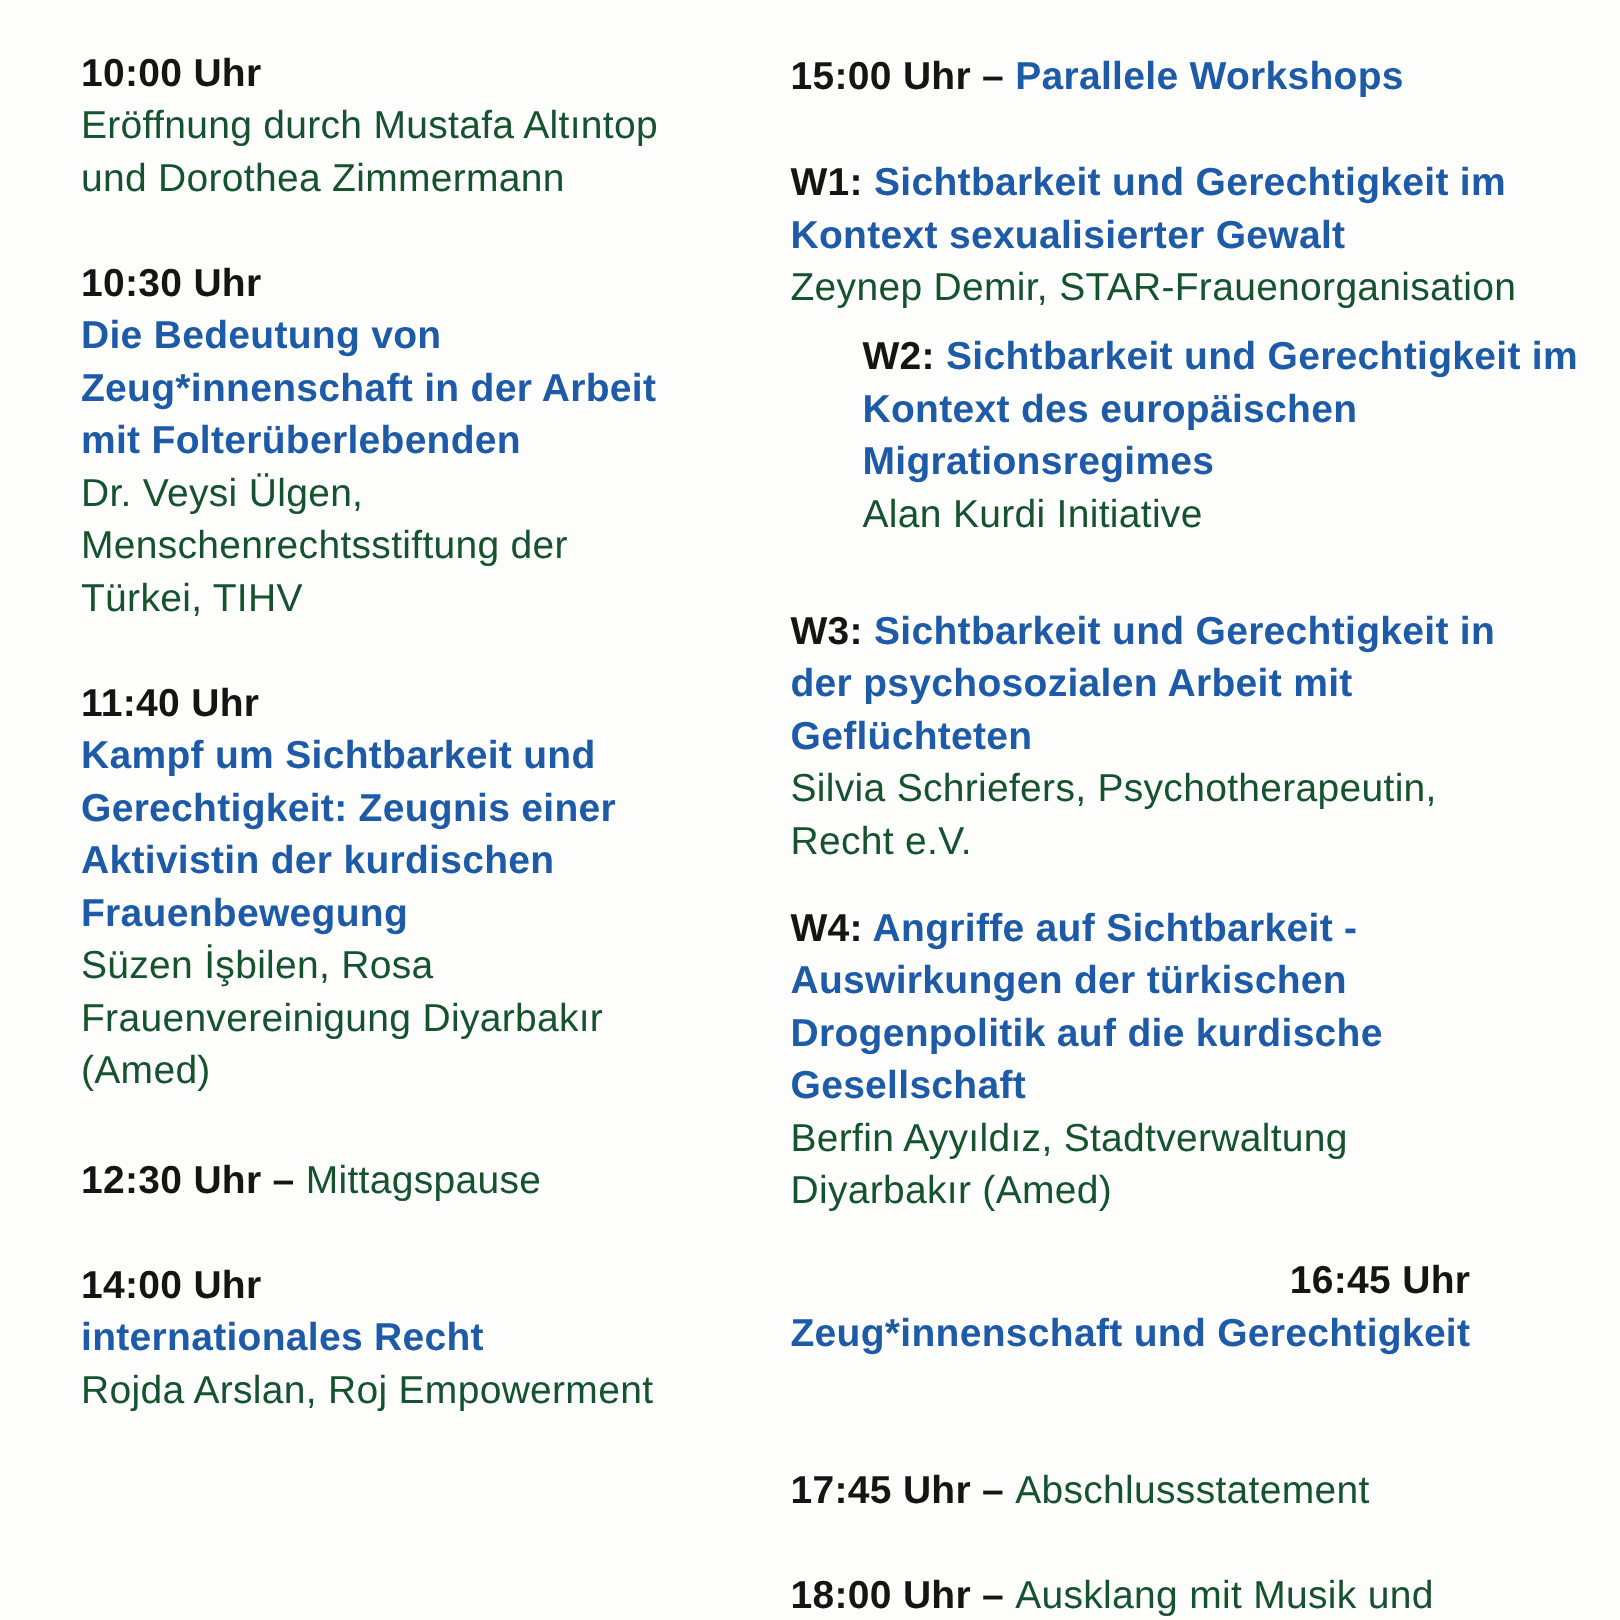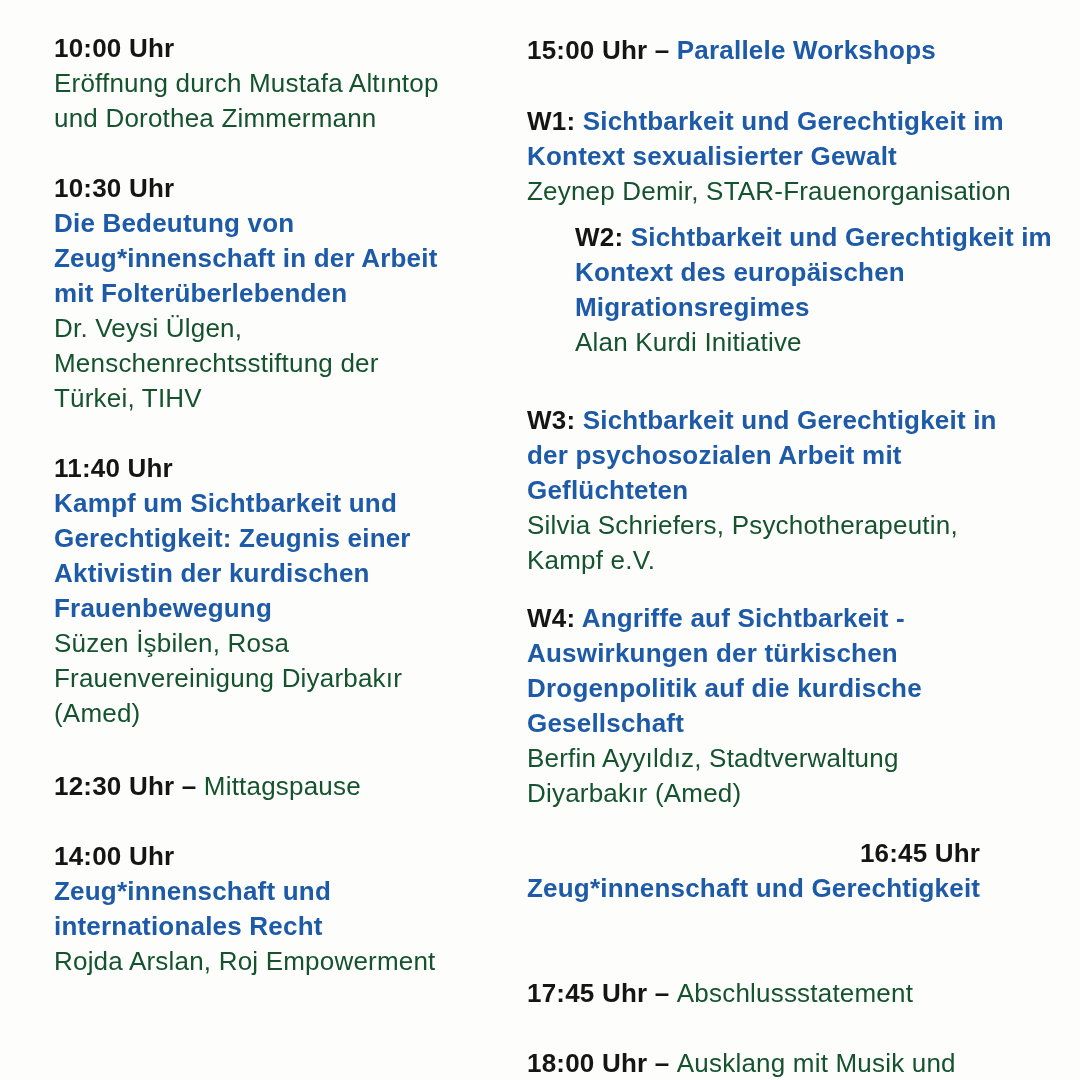--- a/index.html
+++ b/index.html
@@ -72,21 +72,20 @@
         <div class="line"><span class="seg-title">Frauenbewegung</span></div>
         <div class="line"><span class="seg-speaker">Süzen İşbilen, Rosa</span></div>
         <div class="line"><span class="seg-speaker">Frauenvereinigung Diyarbakır</span></div>
         <div class="line"><span class="seg-speaker">(Amed)</span></div>
       </div>
       <div class="block" style="top: 769px;">
         <div class="line"><span class="seg-time">12:30 Uhr – </span><span class="seg-speaker">Mittagspause</span></div>
       </div>
       <div class="block" style="top: 839px;">
         <div class="line"><span class="seg-time">14:00 Uhr</span></div>
-        <div class="line"><span class="seg-title">Zeug*innenschaft und</span></div>
         <div class="line"><span class="seg-title">internationales Recht</span></div>
         <div class="line"><span class="seg-speaker">Rojda Arslan, Roj Empowerment</span></div>
       </div>
     </div>
     <div class="column" style="left: 527px;">
       <div class="block" style="top: 33px;">
         <div class="line"><span class="seg-time">15:00 Uhr – </span><span class="seg-title">Parallele Workshops</span></div>
       </div>
       <div class="block" style="top: 104px;">
         <div class="line"><span class="seg-time">W1: </span><span class="seg-title">Sichtbarkeit und Gerechtigkeit im</span></div>
@@ -97,21 +96,21 @@
         <div class="line"><span class="seg-time">W2: </span><span class="seg-title">Sichtbarkeit und Gerechtigkeit im</span></div>
         <div class="line"><span class="seg-title">Kontext des europäischen</span></div>
         <div class="line"><span class="seg-title">Migrationsregimes</span></div>
         <div class="line"><span class="seg-speaker">Alan Kurdi Initiative</span></div>
       </div>
       <div class="block" style="top: 403px;">
         <div class="line"><span class="seg-time">W3: </span><span class="seg-title">Sichtbarkeit und Gerechtigkeit in</span></div>
         <div class="line"><span class="seg-title">der psychosozialen Arbeit mit</span></div>
         <div class="line"><span class="seg-title">Geflüchteten</span></div>
         <div class="line"><span class="seg-speaker">Silvia Schriefers, Psychotherapeutin,</span></div>
-        <div class="line"><span class="seg-speaker">Kampf e.V.</span></div>
+        <div class="line"><span class="seg-speaker">Recht e.V.</span></div>
       </div>
       <div class="block" style="top: 601px;">
         <div class="line"><span class="seg-time">W4: </span><span class="seg-title">Angriffe auf Sichtbarkeit -</span></div>
         <div class="line"><span class="seg-title">Auswirkungen der türkischen</span></div>
         <div class="line"><span class="seg-title">Drogenpolitik auf die kurdische</span></div>
         <div class="line"><span class="seg-title">Gesellschaft</span></div>
         <div class="line"><span class="seg-speaker">Berfin Ayyıldız, Stadtverwaltung</span></div>
         <div class="line"><span class="seg-speaker">Diyarbakır (Amed)</span></div>
       </div>
       <div class="block" style="top: 836px; text-align: right;">

